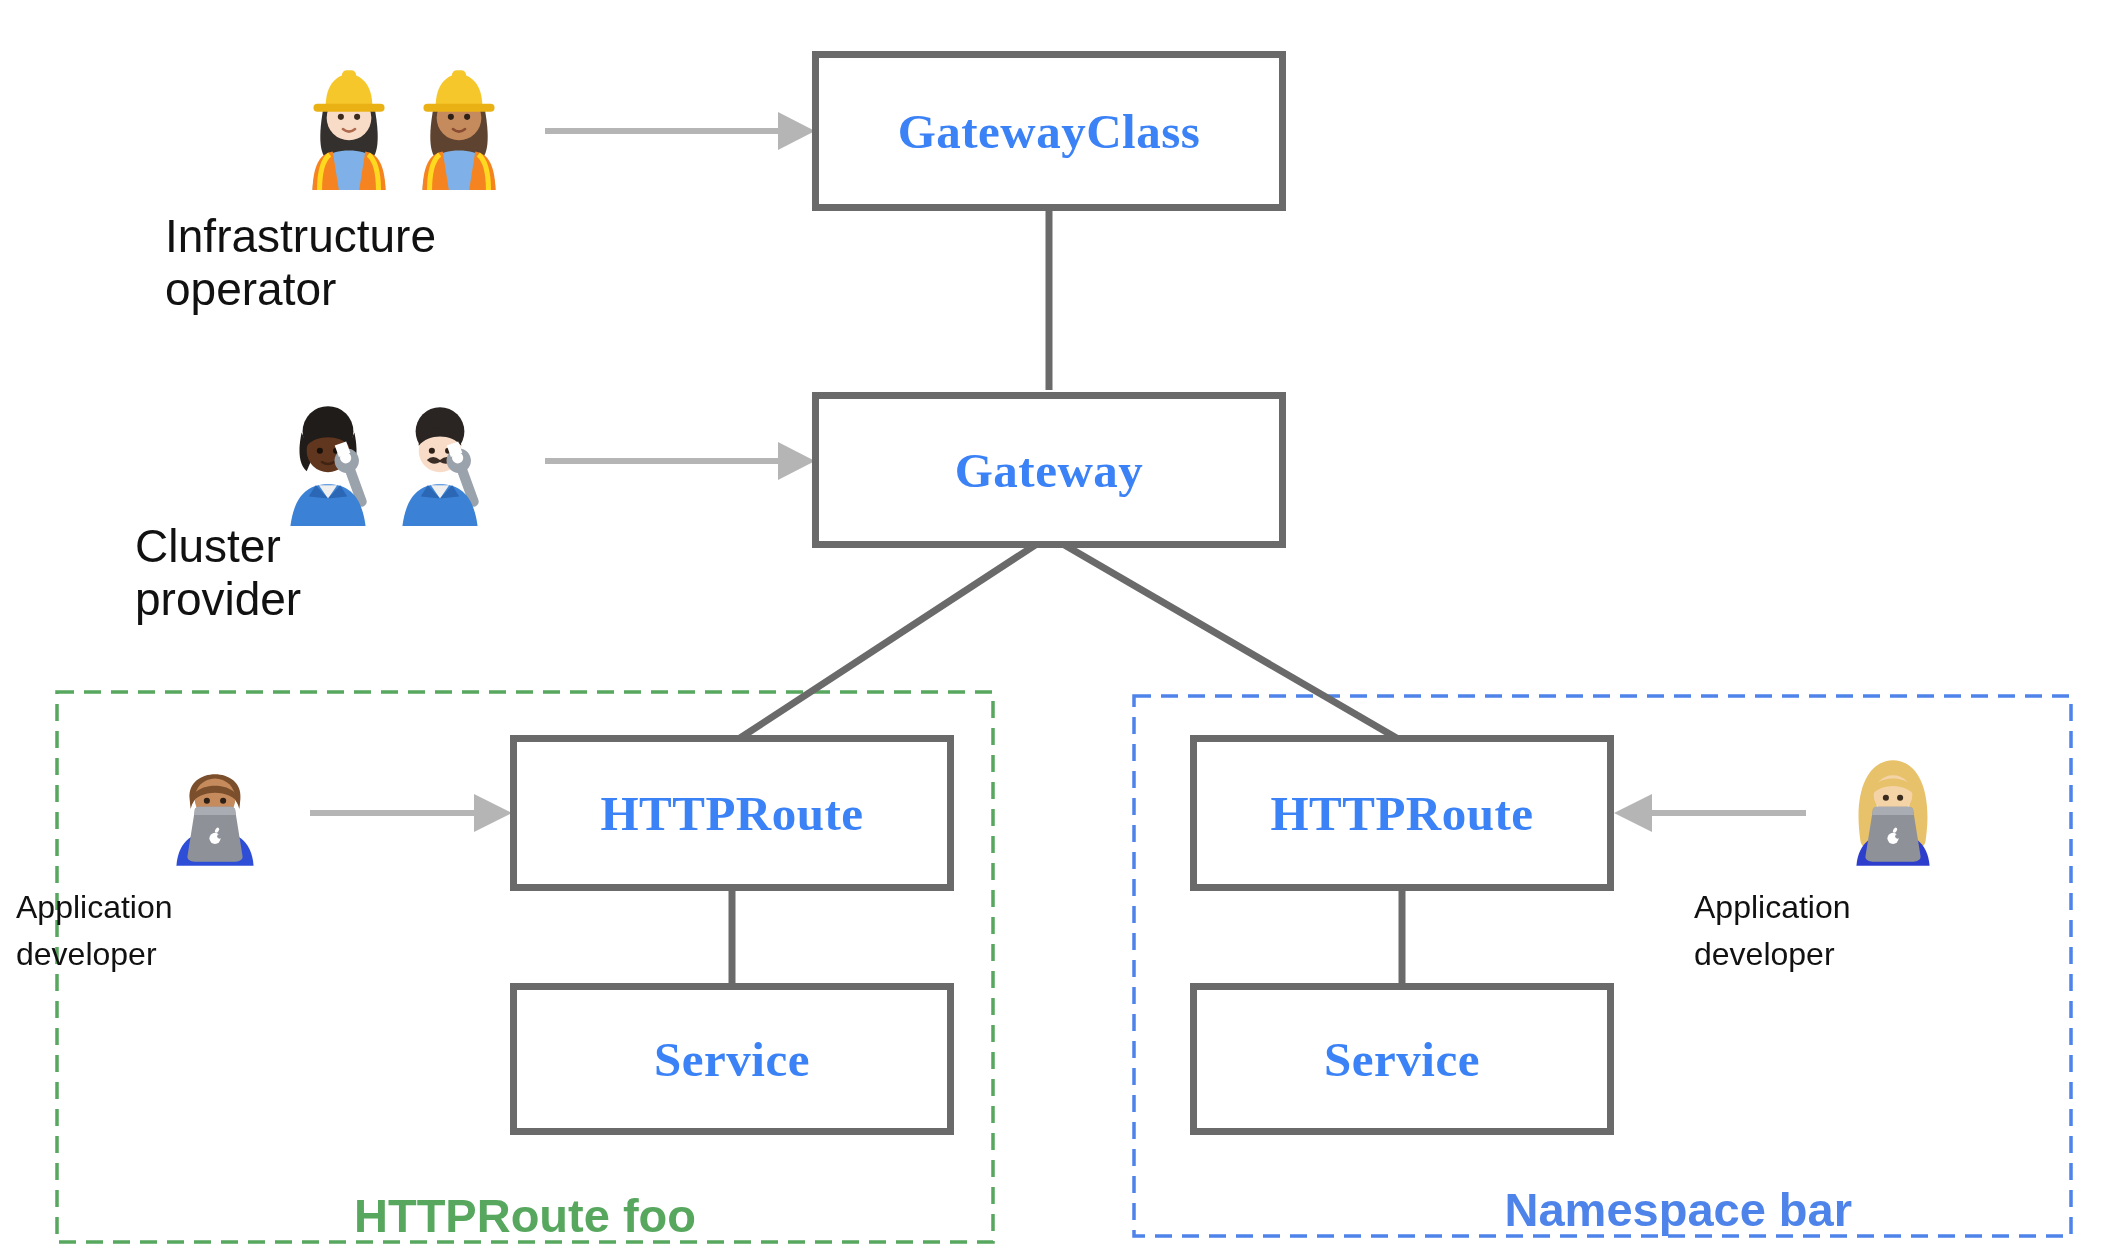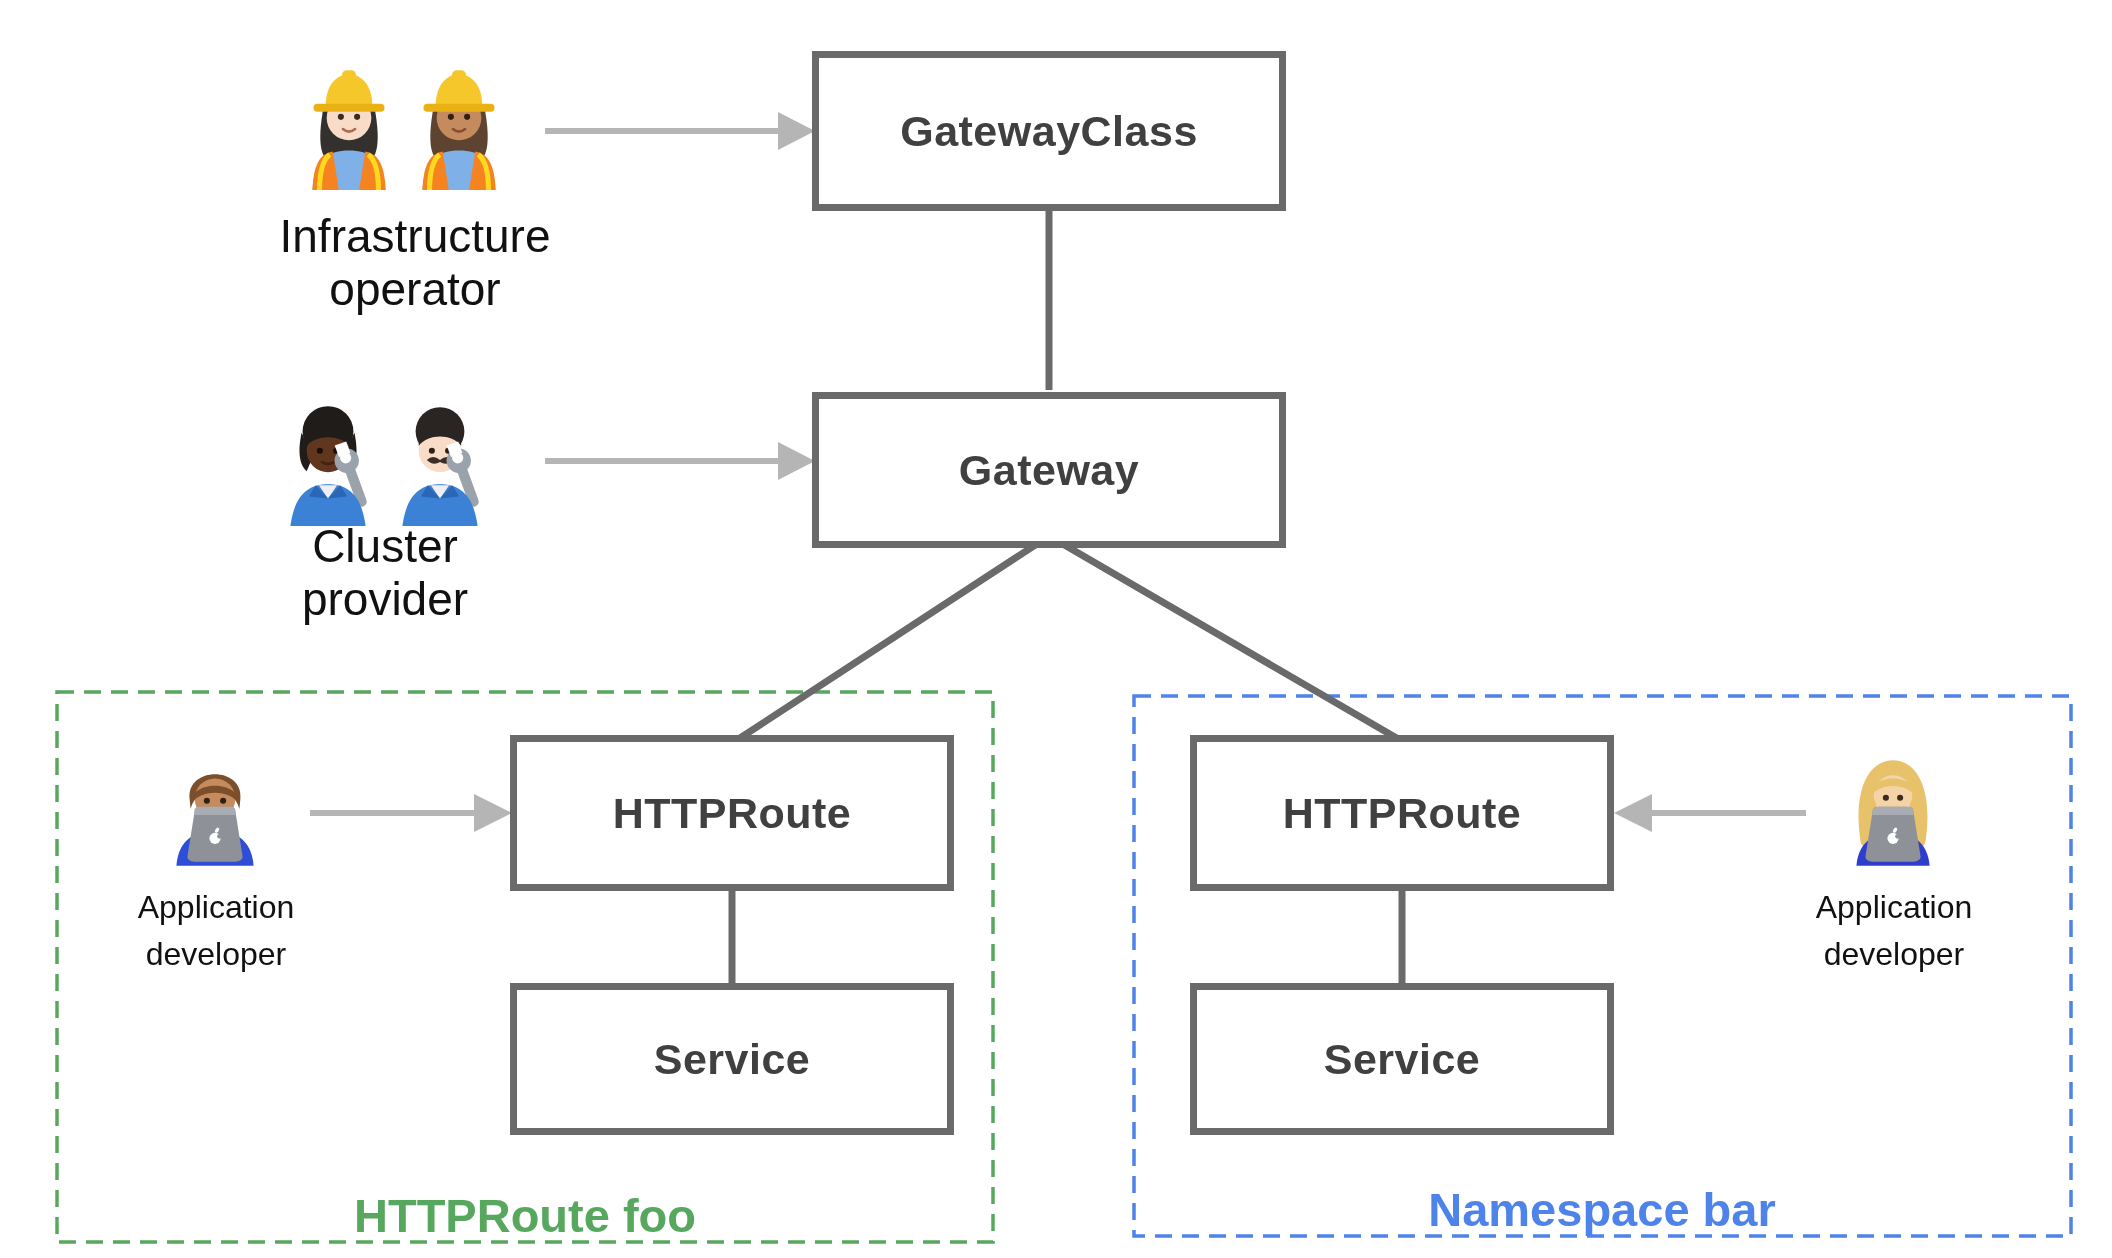--- a/index.html
+++ b/index.html
@@ -22,50 +22,51 @@
     box-sizing: border-box;
     border: 7px solid #6a6a6a;
     background: #ffffff;
     display: flex;
     align-items: center;
     justify-content: center;
     z-index: 2;
   }
   .node-label {
     font-weight: bold;
-    font-size: 43px;
-    color: #404040;
+    font-size: 49px;
+    color: #3b82f6;
     letter-spacing: 0.5px;
     white-space: nowrap;
+    font-family: Liberation Serif, serif;
   }
   .persona-icons {
     position: absolute;
     display: flex;
     gap: 8px;
     z-index: 2;
   }
   .persona-label {
     position: absolute;
-    text-align: center;
+    text-align: left;
     color: #111111;
     z-index: 2;
   }
   .persona-label div { white-space: nowrap; }
   .p-large { font-size: 46px; line-height: 53px; }
   .p-small { font-size: 32px; line-height: 47px; }
   .ns-label {
     position: absolute;
     font-weight: bold;
     font-size: 47px;
     text-align: center;
     z-index: 2;
     white-space: nowrap;
   }
   .ns-foo { color: #57a75e; }
-  .ns-bar { color: #4e83ea; }
+  .ns-bar { color: #4e83ea; text-align: right; }
 </style>
 </head>
 <body>
 
 <div class="canvas">
 
   <svg id="overlay" viewBox="0 0 2112 1258" xmlns="http://www.w3.org/2000/svg">
 
     <rect x="57" y="692" width="936" height="550" fill="none" stroke-width="3.5" stroke-dasharray="17 10" stroke="#57a75e"></rect>
     <rect x="1134" y="696" width="937" height="540" fill="none" stroke-width="3.5" stroke-dasharray="17 10" stroke="#4e83ea"></rect>

